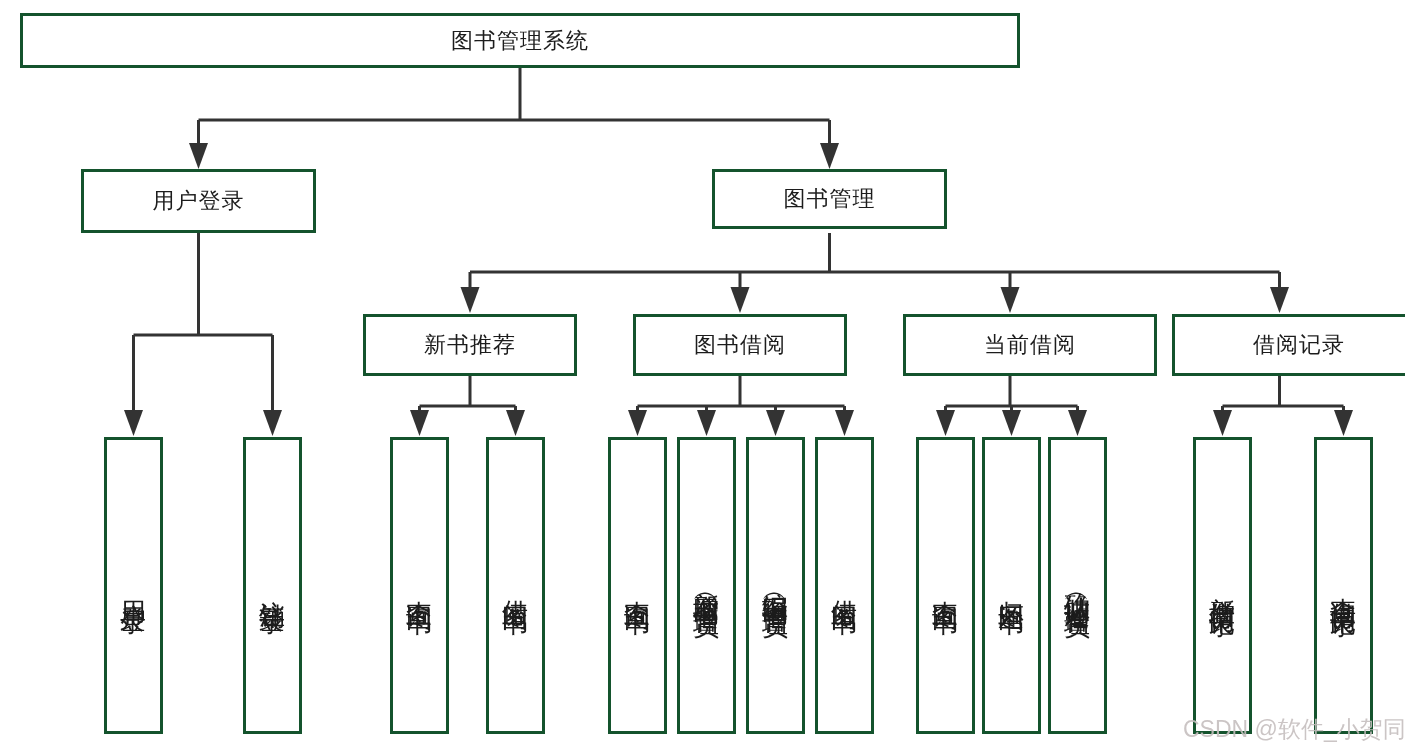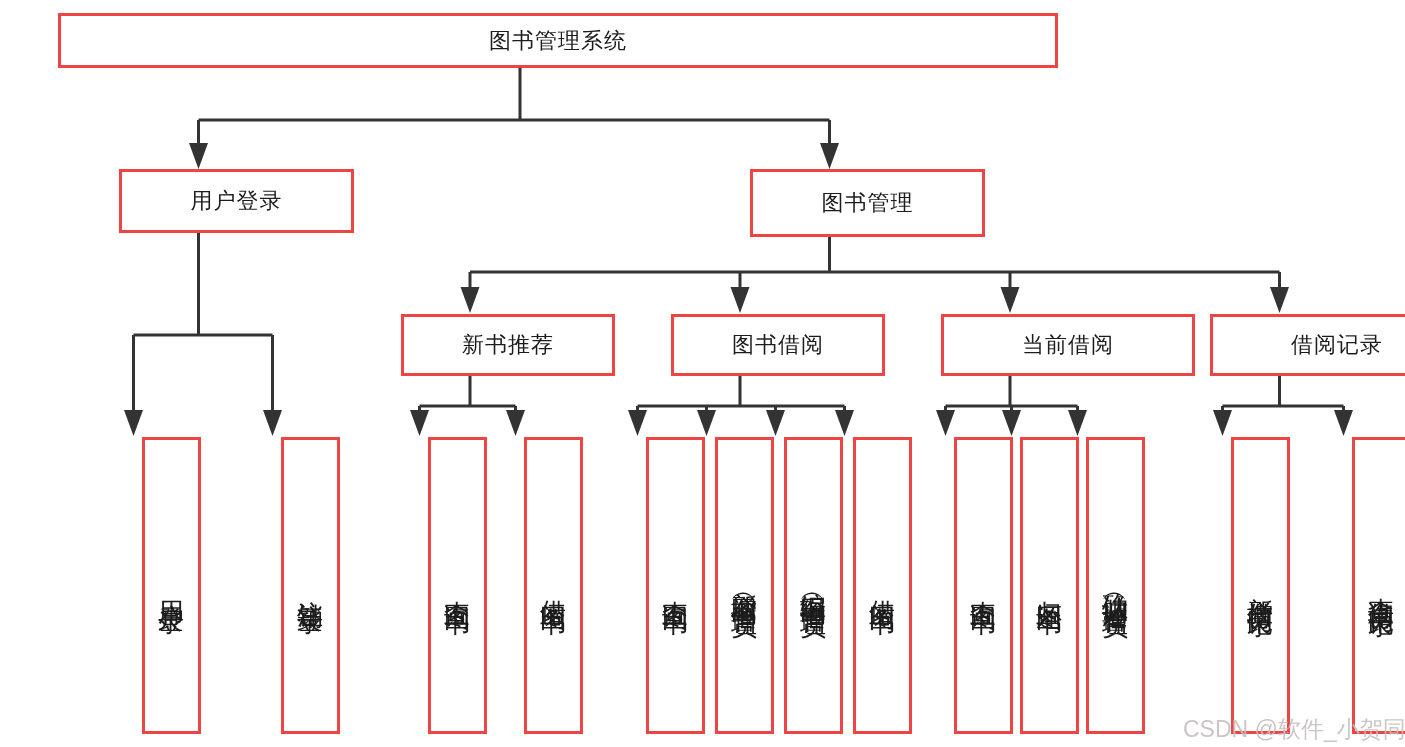--- a/index.html
+++ b/index.html
@@ -13,28 +13,27 @@
   }
   .connectors {
     position: absolute;
     left: 0; top: 0;
     width: 1405px; height: 747px;
     pointer-events: none;
   }
   .node {
     position: absolute;
     box-sizing: border-box;
-    border: 3px solid #ef4444;
+    border: 3px solid #14532d;
     background: #ffffff;
     display: flex;
     align-items: center;
     justify-content: center;
     color: #1c1c1c;
     z-index: 2;
-    margin-left: 38px;
   }
   .node.h { font-size: 22px; letter-spacing: 1px; white-space: nowrap; }
   .node.v {
     writing-mode: vertical-rl;
     text-orientation: mixed;
     font-size: 26px;
     line-height: 1;
     letter-spacing: 3px;
     top: 437px;
     width: 59px;
@@ -92,21 +91,21 @@
       <polygon points="1002,410 1021,410 1011.5,436"></polygon>
       <polygon points="1068,410 1087,410 1077.5,436"></polygon>
       <polygon points="1213,410 1232,410 1222.5,436"></polygon>
       <polygon points="1334,410 1353,410 1343.5,436"></polygon>
     </g>
   </svg>
 
   <div class="node h" style="left:20px; top:13px; width:1000px; height:55px;">图书管理系统</div>
 
   <div class="node h" style="left:81px; top:169px; width:235px; height:64px;">用户登录</div>
-  <div class="node h" style="left:712px; top:169px; width:235px; height:68px;">图书管理</div>
+  <div class="node h" style="left:712px; top:169px; width:235px; height:60px;">图书管理</div>
 
   <div class="node h" style="left:363px; top:314px; width:214px; height:62px;">新书推荐</div>
   <div class="node h" style="left:633px; top:314px; width:214px; height:62px;font-family:Liberation Mono, monospace;">图书借阅</div>
   <div class="node h" style="left:903px; top:314px; width:254px; height:62px;">当前借阅</div>
   <div class="node h" style="left:1172px; top:314px; width:254px; height:62px;">借阅记录</div>
 
   <div class="node v" style="left:104px;">用户登录</div>
   <div class="node v" style="left:243px;">注销登录</div>
 
   <div class="node v" style="left:390px;">查询图书</div>

